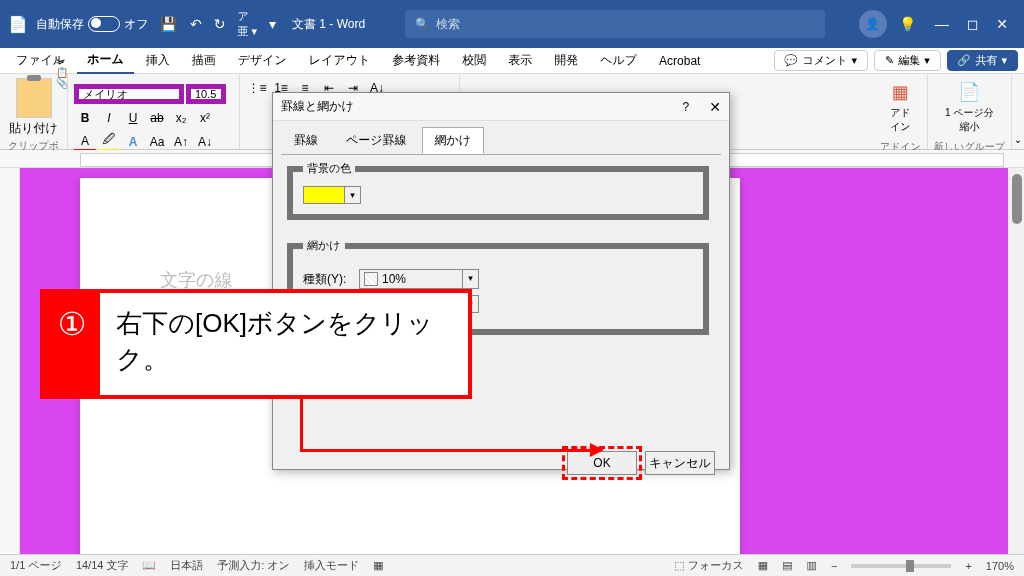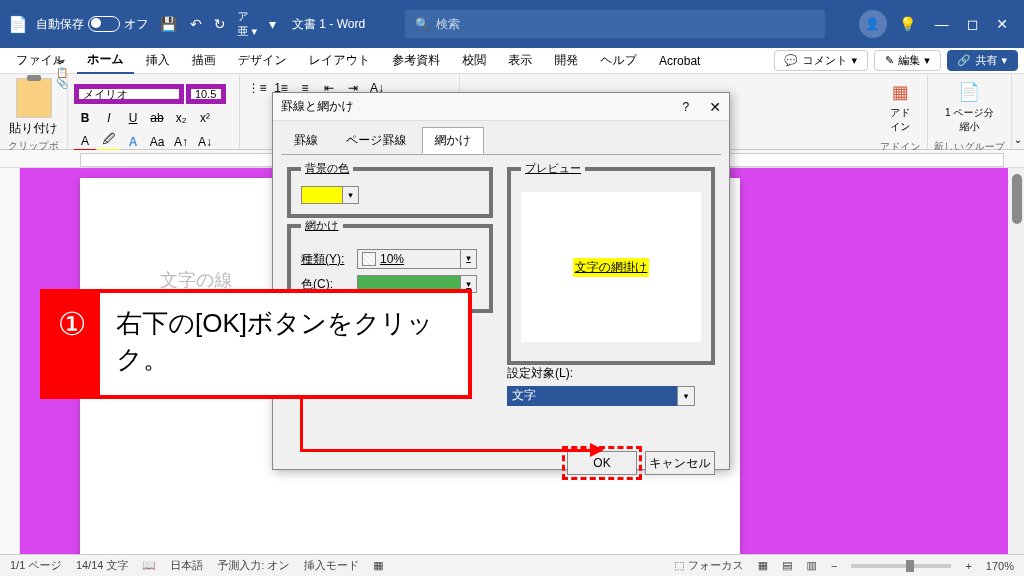--- a/index.html
+++ b/index.html
@@ -51,21 +51,21 @@
 .dialog .dlg-title { height: 28px; display: flex; align-items: center; padding: 0 8px; border-bottom: 1px solid #ddd; background: #f8f8f8; }
 .dialog .dlg-title .spacer { flex: 1; }
 .dialog .dlg-title .help { margin-right: 20px; cursor: pointer; }
 .dialog .dlg-title .close { cursor: pointer; font-size: 14px; }
 .dialog .dlg-tabs { display: flex; padding: 6px 8px 0 8px; gap: 2px; }
 .dialog .dlg-tab { padding: 4px 12px; border: 1px solid transparent; cursor: pointer; }
 .dialog .dlg-tab.active { background: white; border: 1px solid #aaa; border-bottom: 1px solid white; }
 .dialog .dlg-body { display: flex; padding: 0 10px; height: 290px; }
 .dialog .dlg-left { flex: 1; padding: 6px 10px 6px 4px; }
 .dialog .dlg-right { flex: 1; padding: 6px 4px; }
-.dialog fieldset { border: 4px solid #737373; padding: 10px 10px; margin-bottom: 0; text-decoration: underline; }
+.dialog fieldset { border: 6px solid #737373; padding: 10px 10px; margin-bottom: 18px; }
 .dialog legend { padding: 0 4px; font-size: 11px; }
 .dialog .color-swatch { display: inline-block; width: 42px; height: 18px; border: 1px solid #888; vertical-align: middle; }
 .dialog .dd { display: inline-block; width: 16px; height: 18px; border: 1px solid #888; border-left: none; text-align: center; vertical-align: middle; font-size: 9px; line-height: 16px; }
 .dialog .row { margin: 6px 0; display: flex; align-items: center; }
 .dialog .row label { width: 56px; }
 .dialog .pattern-select { border: 1px solid #888; height: 20px; width: 104px; display: inline-flex; align-items: center; padding: 0 4px; }
 .dialog .preview-box { background: white; width: 180px; height: 150px; margin: 6px auto 20px auto; display: flex; align-items: center; justify-content: center; }
 .dialog .preview-text { background: #ffff00; padding: 1px 2px; font-size: 12px; }
 .dialog .apply-row label { display: block; margin-bottom: 4px; }
 .dialog .apply-select { width: 170px; height: 20px; border: 1px solid #2B579A; background: #2B579A; color: white; padding: 0 4px; display: inline-block; }
@@ -254,32 +254,20 @@
           </div>
             <span class="dd" style="height:20px;">▾</span>
         </div>
         <div class="row">
           <label>色(C):</label>
           <span class="color-swatch" style="background:#4CAF50;width:104px;"></span>
             <span class="dd">▾</span>
         </div>
       </fieldset>
     </div>
-    <div class="dlg-right">
-      <fieldset style="height:204px;">
-        <legend>プレビュー</legend>
-        <div class="preview-box">
-          <span class="preview-text">文字の網掛け</span>
-        </div>
-      </fieldset>
-      <div class="apply-row">
-        <label>設定対象(L):</label>
-        <span class="apply-select">文字</span><span class="apply-dd">▾</span>
-      </div>
-    </div>
   </div>
   <div class="dlg-footer">
     <button class="dlg-btn ok-highlight">OK</button>
     <button class="dlg-btn">キャンセル</button>
   </div>
 </div>
 
 <div class="callout">
   <div class="num">①</div>
   <div class="txt">右下の[OK]ボタンをクリック。</div>

